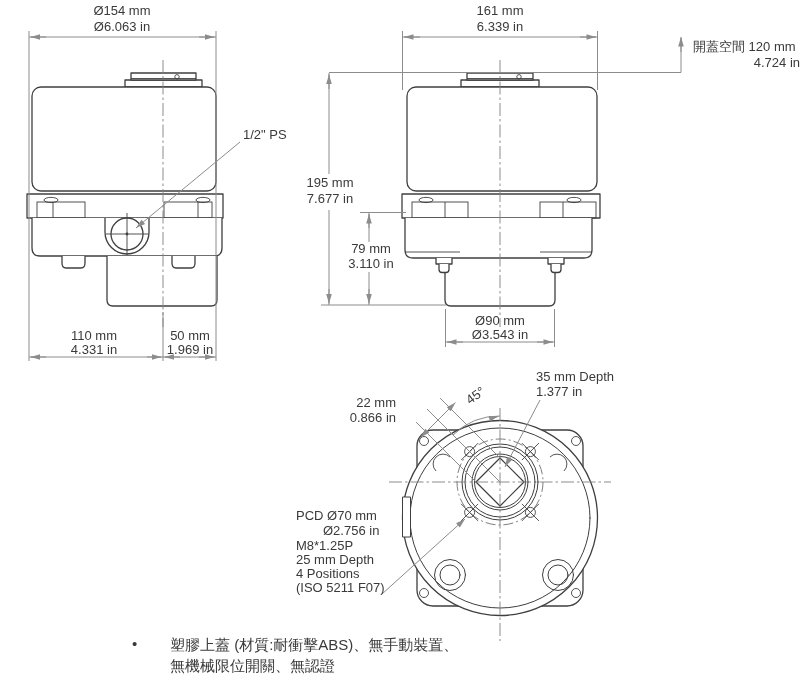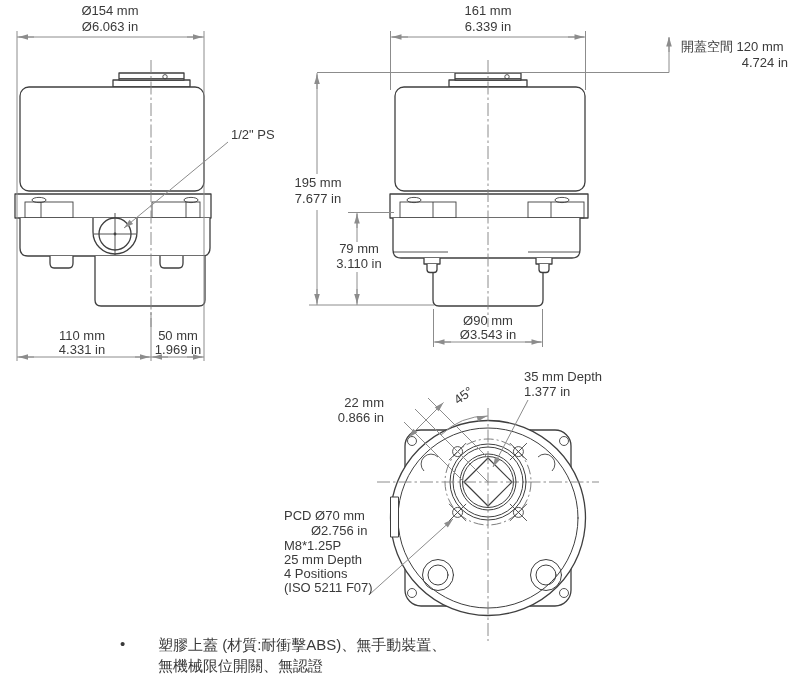--- a/index.html
+++ b/index.html
@@ -1,16 +1,16 @@
 <!DOCTYPE html>
 <html><head>
 <meta charset="utf-8">
 <style>
   html,body{margin:0;padding:0;background:#ffffff;}
-  .stage{width:656px;height:680px;position:relative;background:#fff;}
+  .stage{width:656px;height:680px;position:relative;background:#fff;margin-left:12px;}
   svg{display:block;}
   .ol{stroke:#3f3f3f;stroke-width:1.3;fill:none;stroke-linejoin:round;stroke-linecap:round;}
   .olf{stroke:#3f3f3f;stroke-width:1.3;fill:#ffffff;stroke-linejoin:round;}
   .th{stroke:#3f3f3f;stroke-width:0.9;fill:none;}
   .dk{fill:#3f3f3f;stroke:none;}
   .dim{stroke:#8c8c8c;stroke-width:1;fill:none;}
   .cl{stroke:#808080;stroke-width:0.9;fill:none;stroke-dasharray:13 3 2.5 3;}
   .pcdc{stroke:#6f6f6f;stroke-width:0.9;fill:none;stroke-dasharray:10 3 2 3;}
   text{fill:#3a3a3a;font-family:"Liberation Sans",sans-serif;font-size:13px;}
   .note{font-size:15px;}

